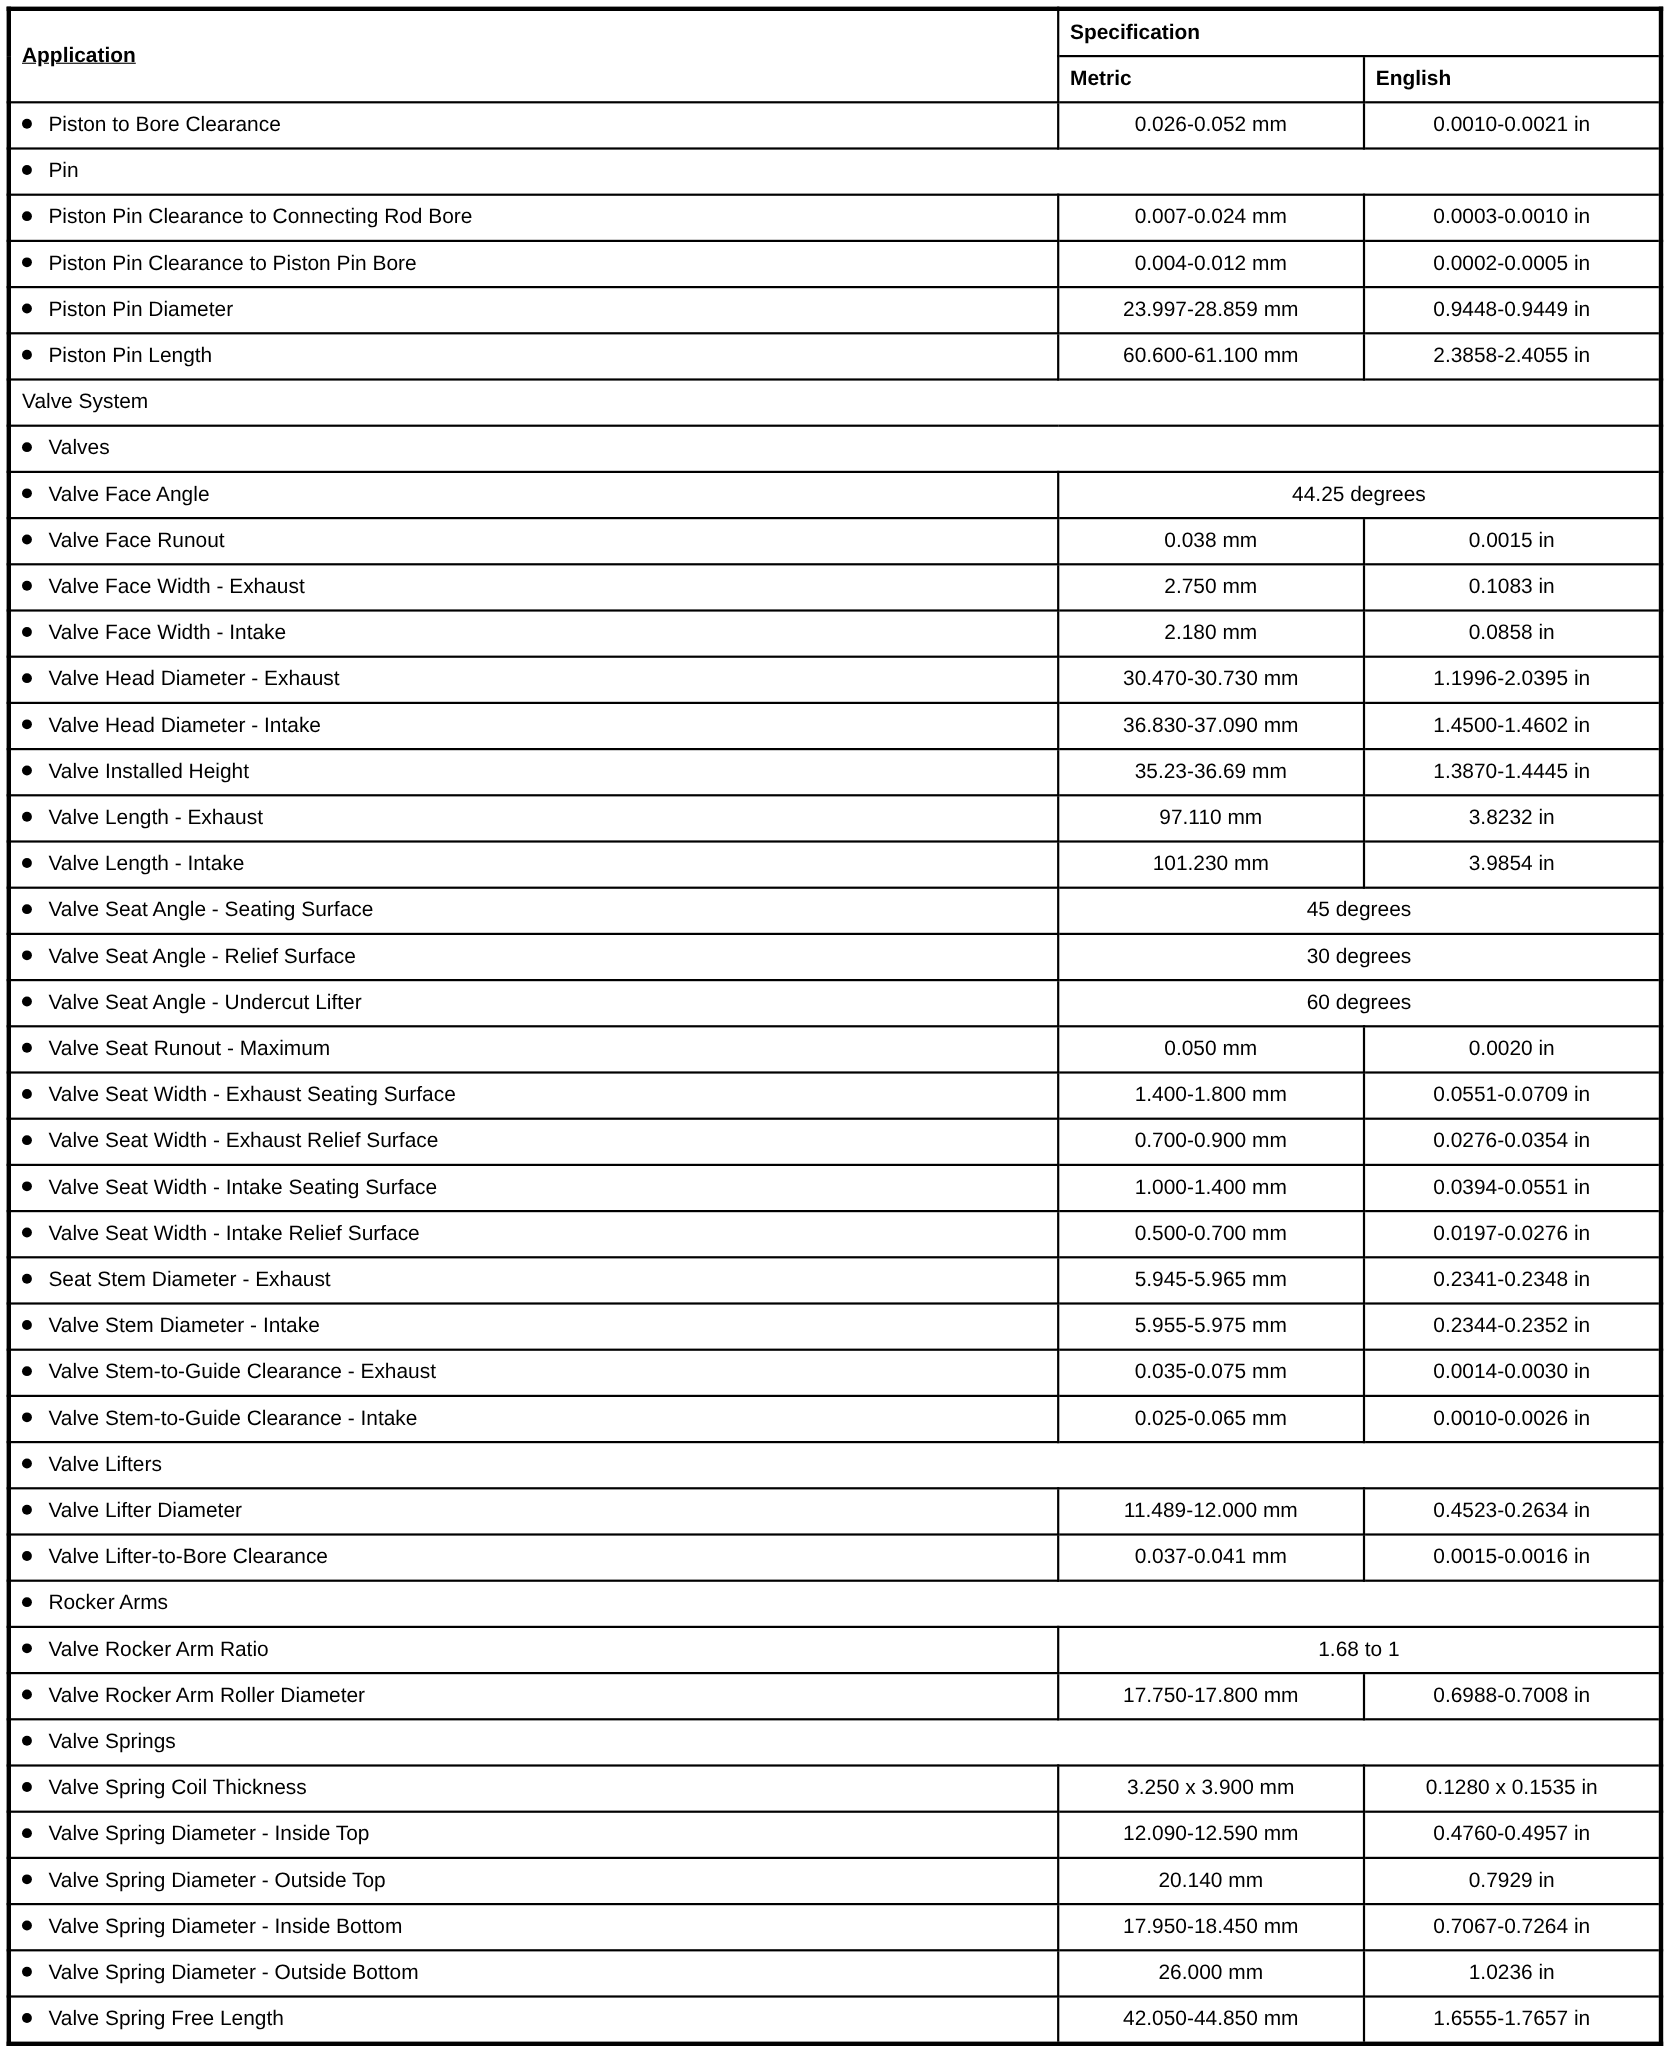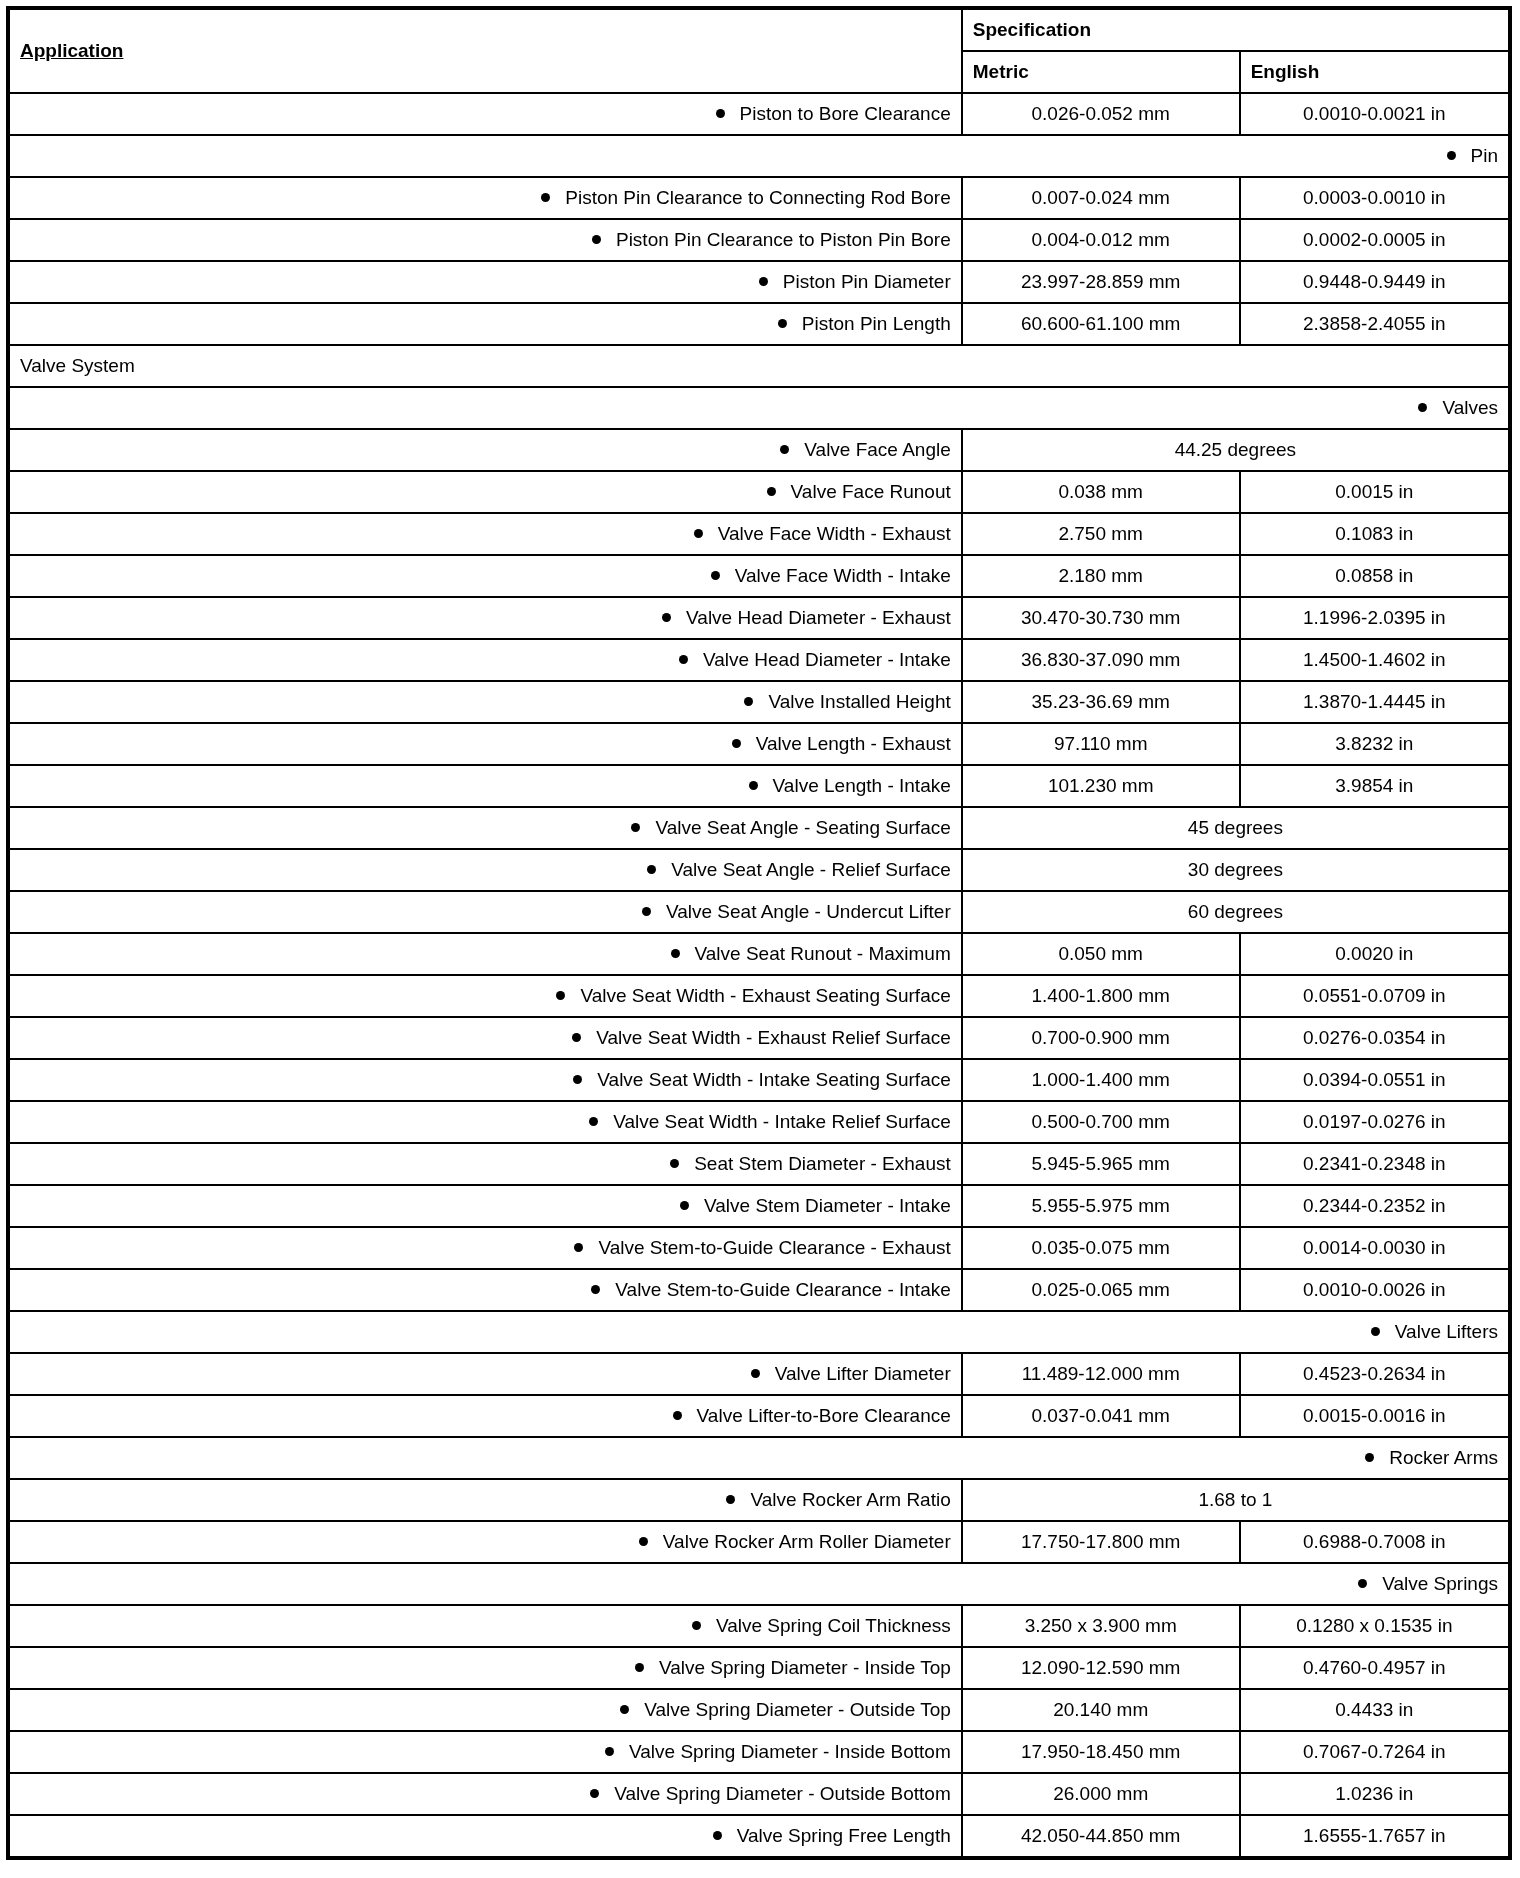--- a/index.html
+++ b/index.html
@@ -31,21 +31,21 @@
     font-weight: bold;
     text-align: left;
     vertical-align: middle;
   }
   .app-header {
     vertical-align: bottom;
     padding-bottom: 10px;
     text-decoration: underline;
   }
   .app-cell {
-    text-align: right;
+    text-align: left;
     padding-left: 26px;
   }
   .bullet {
     display: inline-block;
     width: 9px;
     height: 9px;
     background: #000000;
     border-radius: 50%;
     margin-right: 15px;
     vertical-align: 2px;
@@ -247,21 +247,21 @@
         <td class="val-cell">0.1280 x 0.1535 in</td>
       </tr>
       <tr>
         <td class="app-cell"><span class="bullet"></span><span>Valve Spring Diameter - Inside Top</span></td>
         <td class="val-cell">12.090-12.590 mm</td>
         <td class="val-cell">0.4760-0.4957 in</td>
       </tr>
       <tr>
         <td class="app-cell"><span class="bullet"></span><span>Valve Spring Diameter - Outside Top</span></td>
         <td class="val-cell">20.140 mm</td>
-        <td class="val-cell">0.4433 in</td>
+        <td class="val-cell">0.7929 in</td>
       </tr>
       <tr>
         <td class="app-cell"><span class="bullet"></span><span>Valve Spring Diameter - Inside Bottom</span></td>
         <td class="val-cell">17.950-18.450 mm</td>
         <td class="val-cell">0.7067-0.7264 in</td>
       </tr>
       <tr>
         <td class="app-cell"><span class="bullet"></span><span>Valve Spring Diameter - Outside Bottom</span></td>
         <td class="val-cell">26.000 mm</td>
         <td class="val-cell">1.0236 in</td>

